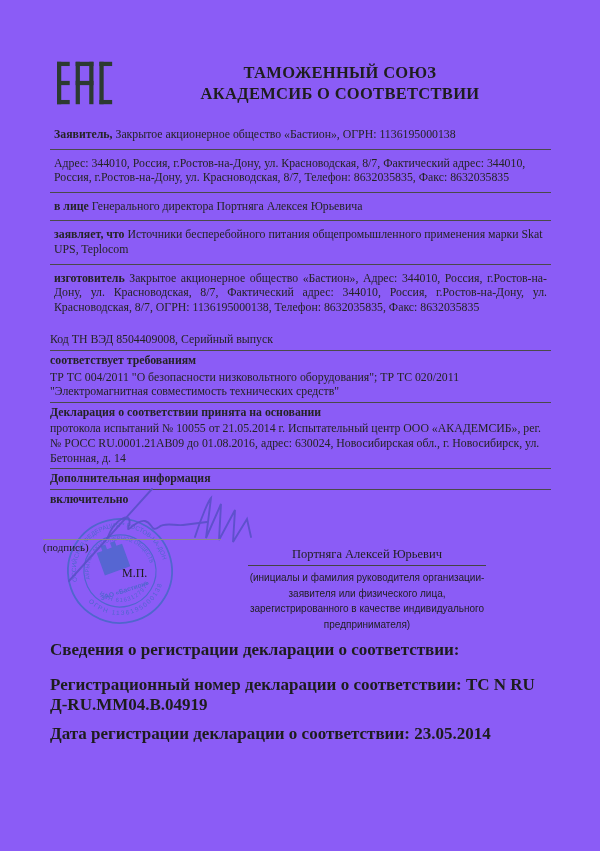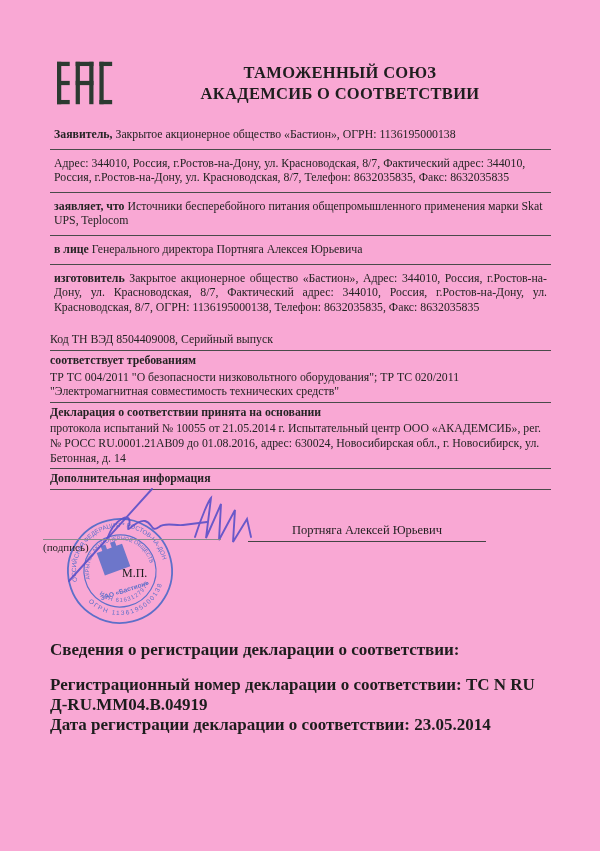--- a/index.html
+++ b/index.html
@@ -1,18 +1,18 @@
 <!DOCTYPE html>
 <html><head>
 <meta charset="utf-8">
 <style>
   html,body{margin:0;padding:0;background:#ffffff;}
   body{width:600px;height:851px;position:relative;overflow:hidden;
        font-family:"Liberation Serif",serif;color:#222;}
-  .page{position:absolute;inset:0;background:#f9a8d4;}
+  .page{position:absolute;inset:0;background:#8b5cf6;}
 
   
   .eac{position:absolute;left:57px;top:56px;width:56px;height:54px;}
 
   
   .titles{position:absolute;left:130px;top:62px;width:420px;text-align:center;
           font-weight:bold;font-size:16.5px;line-height:21px;color:#1e1e1e;letter-spacing:.3px;}
 
   
   .content{position:absolute;left:50px;top:121px;width:501px;
@@ -29,29 +29,29 @@
 
   
   .sig-area{position:absolute;left:0;top:470px;width:600px;height:165px;}
   .stamp-svg{position:absolute;left:52px;top:33px;}
   .sign-svg{position:absolute;left:55px;top:5px;}
   .sig-line{position:absolute;left:43px;top:69px;width:178px;border-top:1px solid #8a8a8a;}
   .sig-caption{position:absolute;left:43px;top:71px;width:178px;text-align:left;
                font-size:11px;color:#1d1d1d;}
   .mp{position:absolute;left:122px;top:96px;font-size:12px;color:#1d1d1d;}
   .name-block{position:absolute;left:248px;top:53px;width:238px;text-align:center;}
-  .name{font-size:12.5px;color:#1f1f1f;padding-bottom:3px;border-bottom:1px solid #444;}
+  .name{font-size:12.5px;color:#1f1f1f;padding-bottom:3px;border-bottom:1px solid #444;margin-top:24px;}
   .name-caption{margin-top:4px;font-family:"Liberation Sans",sans-serif;
                 font-size:10px;line-height:15.5px;color:#1f1f1f;}
 
   
   .reg{position:absolute;left:50px;top:640px;width:501px;font-weight:bold;
        font-size:17px;color:#1d1d1d;}
   .reg .h{margin-bottom:15px;}
-  .reg .l1{}
+  .reg .l1{margin-bottom:9px;}
 </style>
 </head>
 <body>
 
 <div class="page">
 
   <svg class="eac" viewBox="0 0 66 50" aria-hidden="true">
     <g fill="#2c3a31">
       <rect x="0" y="0" width="5" height="50"></rect>
       <rect x="0" y="0" width="15" height="5"></rect>
@@ -77,27 +77,27 @@
     <div class="row">
       <p><span class="lbl">Заявитель,</span>
          <span>Закрытое акционерное общество «Бастион», ОГРН: 1136195000138</span></p>
     </div>
 
     <div class="row">
       <p>Адрес: 344010, Россия,  г.Ростов-на-Дону, ул. Красноводская, 8/7, Фактический адрес: 344010, Россия, г.Ростов-на-Дону, ул. Красноводская, 8/7, Телефон: 8632035835, Факс: 8632035835</p>
     </div>
 
     <div class="row">
-      <p><span class="lbl">заявляет, что</span>
-         <span>Источники бесперебойного питания общепромышленного применения марки Skat UPS, Teplocom</span></p>
+      <p><span class="lbl">в лице</span>
+         <span>Генерального директора Портняга Алексея Юрьевича</span></p>
     </div>
 
     <div class="row">
-      <p><span class="lbl">в лице</span>
-         <span>Генерального директора Портняга Алексея Юрьевича</span></p>
+      <p><span class="lbl">заявляет, что</span>
+         <span>Источники бесперебойного питания общепромышленного применения марки Skat UPS, Teplocom</span></p>
     </div>
 
     <div class="row">
       <p class="just"><span class="lbl">изготовитель</span>
          <span>Закрытое акционерное общество «Бастион», Адрес: 344010, Россия, г.Ростов-на-Дону, ул. Красноводская, 8/7, Фактический адрес: 344010, Россия, г.Ростов-на-Дону, ул. Красноводская, 8/7, ОГРН: 1136195000138, Телефон: 8632035835, Факс: 8632035835</span></p>
       <div class="codeline">Код ТН ВЭД 8504409008, Серийный выпуск</div>
     </div>
 
     <div class="row">
       <div class="lbl">соответствует требованиям</div>
@@ -107,20 +107,21 @@
     <div class="row">
       <div class="lbl">Декларация о соответствии принята на основании</div>
       <div class="txt-block">протокола испытаний № 10055 от 21.05.2014 г. Испытательный центр ООО «АКАДЕМСИБ», рег. № РОСС RU.0001.21АВ09 до 01.08.2016, адрес: 630024, Новосибирская обл., г. Новосибирск, ул. Бетонная, д. 14</div>
     </div>
 
     <div class="row">
       <div class="lbl">Дополнительная информация</div>
     </div>
 
     <div class="row noline">
+      <div class="b">включительно</div>
     </div>
   </div>
 
   <div class="sig-area">
 
     <svg class="stamp-svg" width="136" height="136" viewBox="0 0 136 136" aria-hidden="true">
       <defs>
         <path id="arcOT" d="M 24,68 A 44,44 0 1 1 112,68"></path>
         <path id="arcOB" d="M 24,68 A 44,44 0 0 0 112,68"></path>
         <path id="arcIT" d="M 37,68 A 31,31 0 1 1 99,68"></path>
@@ -155,20 +156,21 @@
         <path d="M 140,62 C 147,40 154,25 156,23 L 151,63 L 166,29 L 164,65 L 180,35 L 178,67 L 192,44 L 196,62"></path>
       </g>
     </svg>
 
     <div class="sig-line"></div>
     <div class="sig-caption">(подпись)</div>
     <div class="mp">М.П.</div>
 
     <div class="name-block">
       <div class="name">Портняга Алексей Юрьевич</div>
+      <div class="name-caption">(инициалы и фамилия руководителя организации-заявителя или физического лица, зарегистрированного в качестве индивидуального предпринимателя)</div>
     </div>
   </div>
 
   <div class="reg">
     <div class="h">Сведения о регистрации декларации о соответствии:</div>
     <div class="l1">
       <span>Регистрационный номер декларации о соответствии:</span>
       <span>ТС N RU Д-RU.ММ04.В.04919</span>
     </div>
     <div class="l2">

